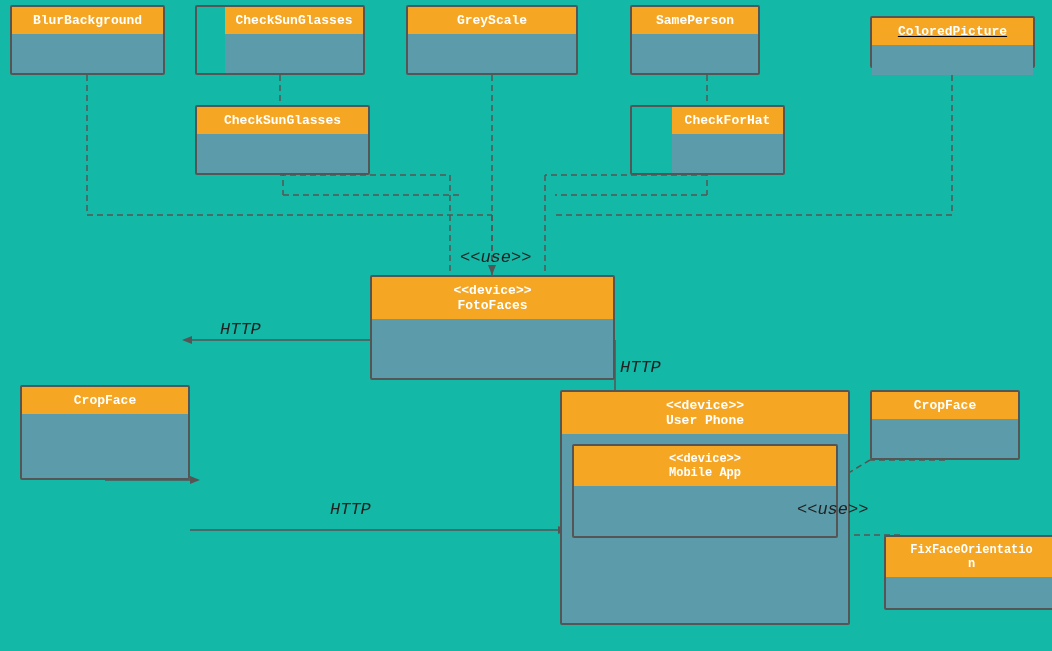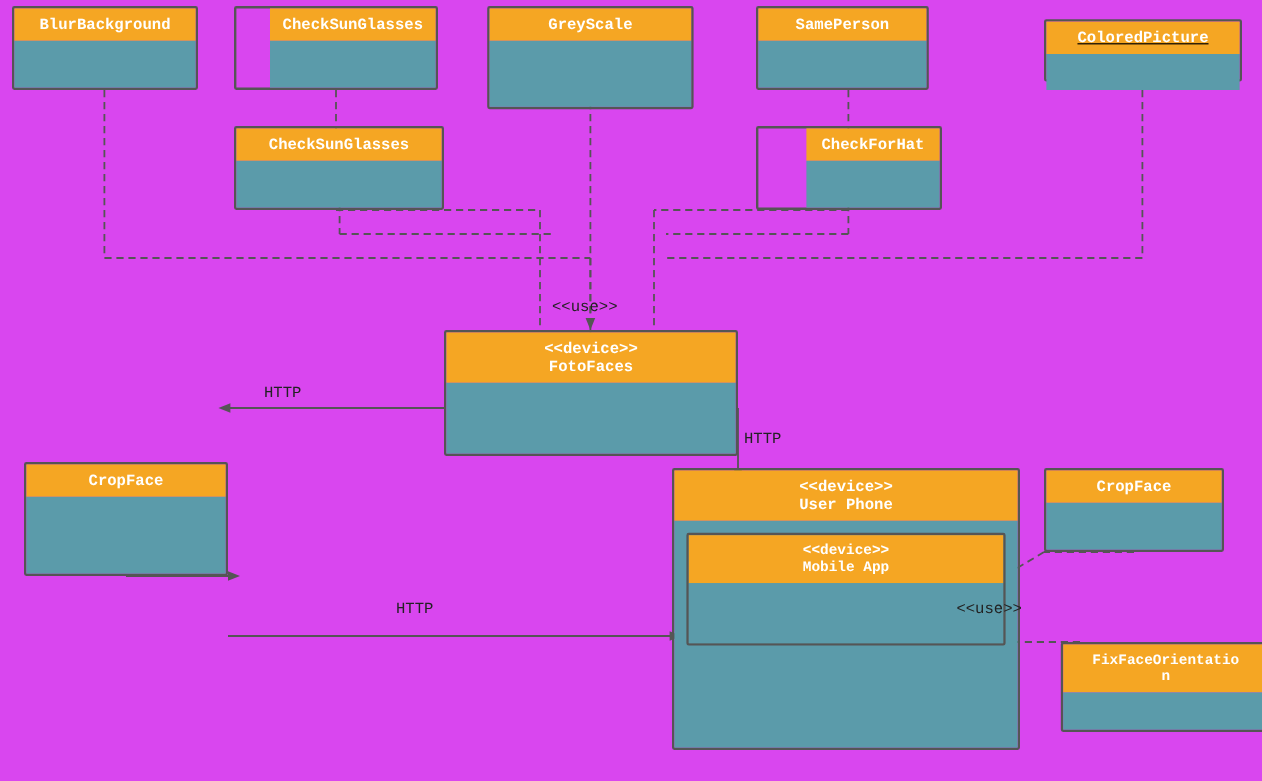--- a/index.html
+++ b/index.html
@@ -8,21 +8,21 @@
       font-family: 'Courier New', Courier, monospace;
       width: 1052px;
       height: 651px;
       overflow: hidden;
       position: relative;
     }
     .diagram-container {
       position: relative;
       width: 1052px;
       height: 651px;
-      background: #d946ef;
+      background: #14b8a6;
     }
     .uml-box {
       position: absolute;
       display: flex;
       flex-direction: column;
       border: 2px solid #555;
       border-radius: 2px;
     }
     .uml-box-header {
       background: #f5a623;
@@ -41,22 +41,23 @@
     .uml-box-nested {
       border: 2px solid #555;
       border-radius: 2px;
       margin: 8px;
       display: flex;
       flex-direction: column;
     }
     .label-text {
       position: absolute;
       font-family: 'Courier New', Courier, monospace;
-      font-size: 13px;
+      font-size: 17px;
       color: #222;
+      font-style: italic;
     }
     svg.arrows {
       position: absolute;
       top: 0;
       left: 0;
       width: 1052px;
       height: 651px;
       pointer-events: none;
     }
   </style>
@@ -118,26 +119,26 @@
   <div class="uml-box" style="left:10px; top:5px; width:155px; height:70px;">
     <div class="uml-box-header">BlurBackground</div>
     <div class="uml-box-body"></div>
   </div>
 
   <div class="uml-box" style="left:195px; top:5px; width:170px; height:70px;padding-left:28px;">
     <div class="uml-box-header">CheckSunGlasses</div>
     <div class="uml-box-body"></div>
   </div>
 
-  <div class="uml-box" style="left:406px; top:5px; width:172px; height:86px;">
+  <div class="uml-box" style="left:406px; top:5px; width:172px; height:70px;">
     <div class="uml-box-header">GreyScale</div>
     <div class="uml-box-body"></div>
   </div>
 
-  <div class="uml-box" style="left:630px; top:5px; width:144px; height:70px;">
+  <div class="uml-box" style="left:630px; top:5px; width:130px; height:70px;">
     <div class="uml-box-header">SamePerson</div>
     <div class="uml-box-body"></div>
   </div>
 
   <div class="uml-box" style="left:870px; top:16px; width:165px; height:52px;text-decoration:underline;">
     <div class="uml-box-header">ColoredPicture</div>
     <div class="uml-box-body"></div>
   </div>
 
   <div class="uml-box" style="left:195px; top:105px; width:175px; height:70px;">

